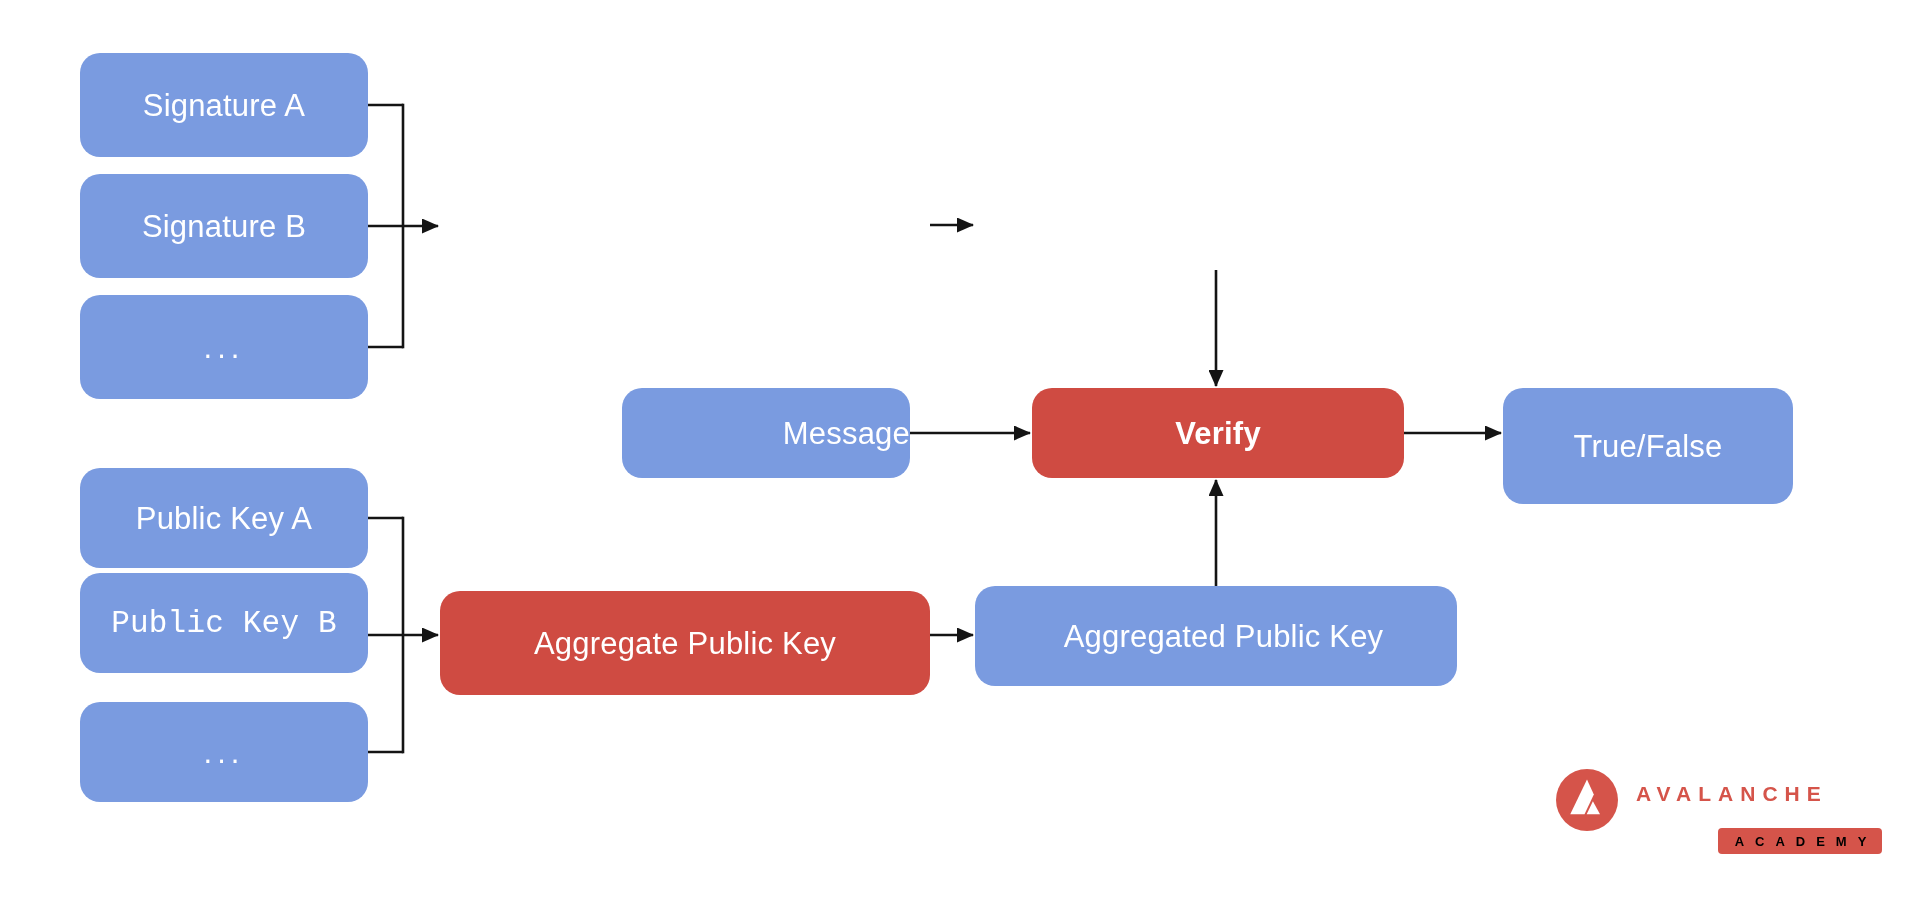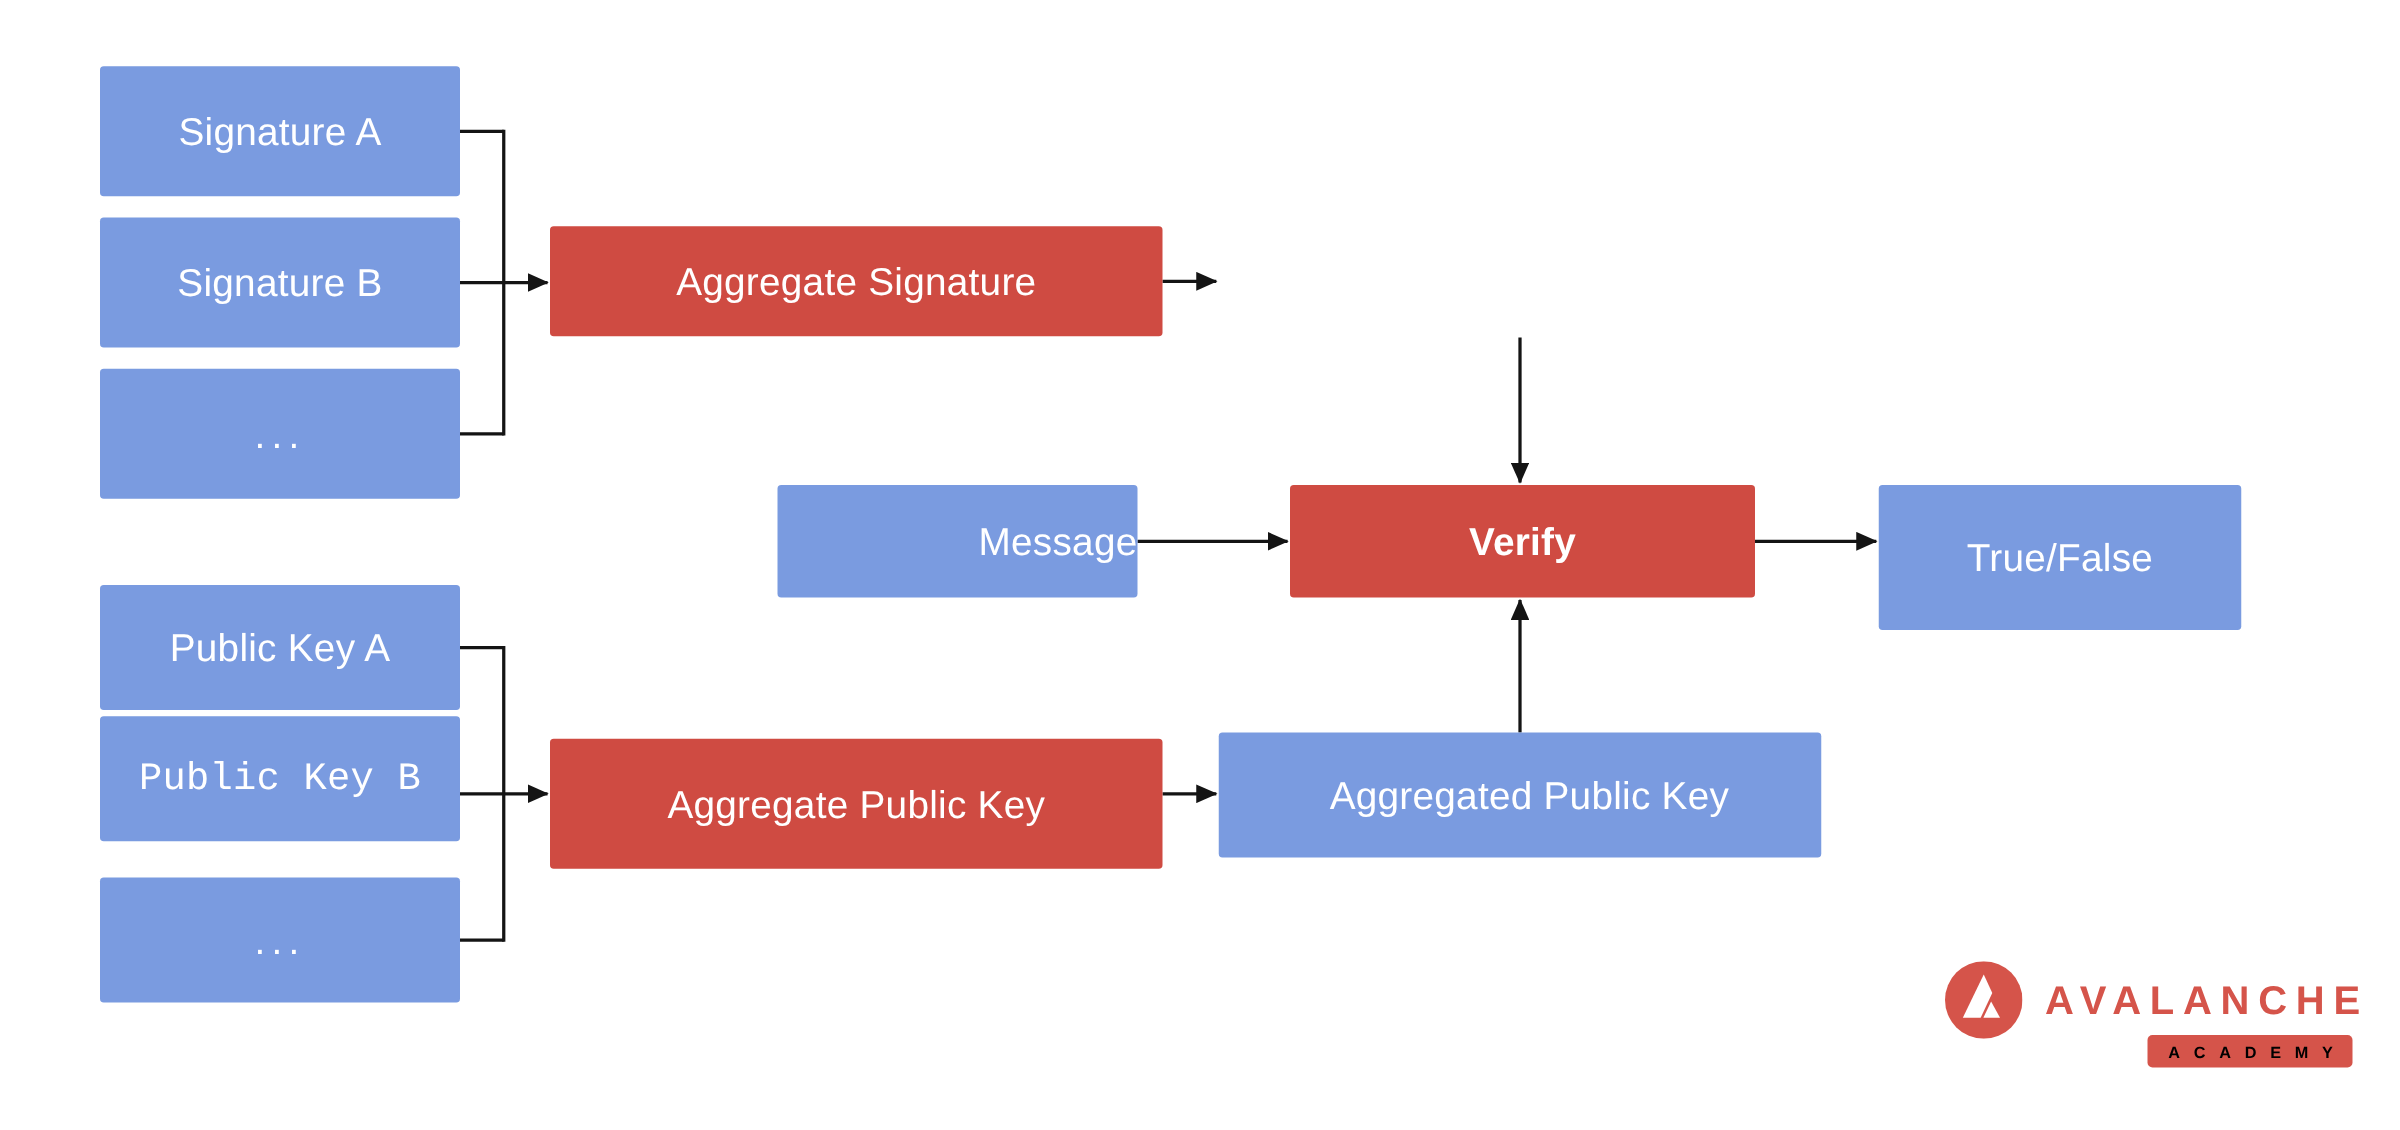--- a/index.html
+++ b/index.html
@@ -19,21 +19,21 @@
     background:var(--canvas-bg);
     overflow:hidden;
   }
   .connectors{
     position:absolute;left:0;top:0;width:1920px;height:904px;
     pointer-events:none;
   }
   .node{
     position:absolute;
     display:flex;align-items:center;justify-content:center;
-    border-radius:3px;
+    border-radius:20px;
     color:var(--node-text);
     font-size:31px;
     line-height:1;
     letter-spacing:0.2px;
     white-space:nowrap;
   }
   .node.blue{background:var(--node-blue);}
   .node.red{background:var(--node-red);}
   .node.bold{font-weight:bold;}
   .node .dots{letter-spacing:5px;}
@@ -53,21 +53,21 @@
   #n-true-false            {left:1503px;top:388px; width:290px;height:116px;}
   #n-aggregate-public-key  {left:440px; top:591px; width:490px;height:104px;}
   #n-aggregated-public-key {left:975px; top:586px; width:482px;height:100px;padding-left:15px;}
 
   
   .logo{position:absolute;left:1550px;top:765px;width:340px;height:100px;}
   .logo-mark{position:absolute;left:6px;top:4px;width:62px;height:62px;}
   .logo-wordmark{
     position:absolute;left:86px;top:17px;
     color:var(--brand-red);
-    font-size:32px;font-weight:bold;
+    font-size:21px;font-weight:bold;
     letter-spacing:7px;white-space:nowrap;
   }
   .logo-badge{
     position:absolute;left:168px;top:63px;
     width:164px;height:26px;
     background:var(--brand-red);
     border-radius:4px;
     display:flex;align-items:center;justify-content:center;
   }
   .logo-badge span{
@@ -116,23 +116,20 @@
   <div class="node blue" id="n-signature-a">
     <span>Signature A</span>
   </div>
   <div class="node blue" id="n-signature-b">
     <span>Signature B</span>
   </div>
   <div class="node blue" id="n-signatures-more">
     <span class="dots">...</span>
   </div>
 
-  <div class="node red" id="n-aggregate-signature">
-    <span>Aggregate Signature</span>
-  </div>
 
   <div class="node blue" id="n-message">
     <span>Message</span>
   </div>
   <div class="node red bold" id="n-verify">
     <span>Verify</span>
   </div>
   <div class="node blue" id="n-true-false">
     <span>True/False</span>
   </div>

